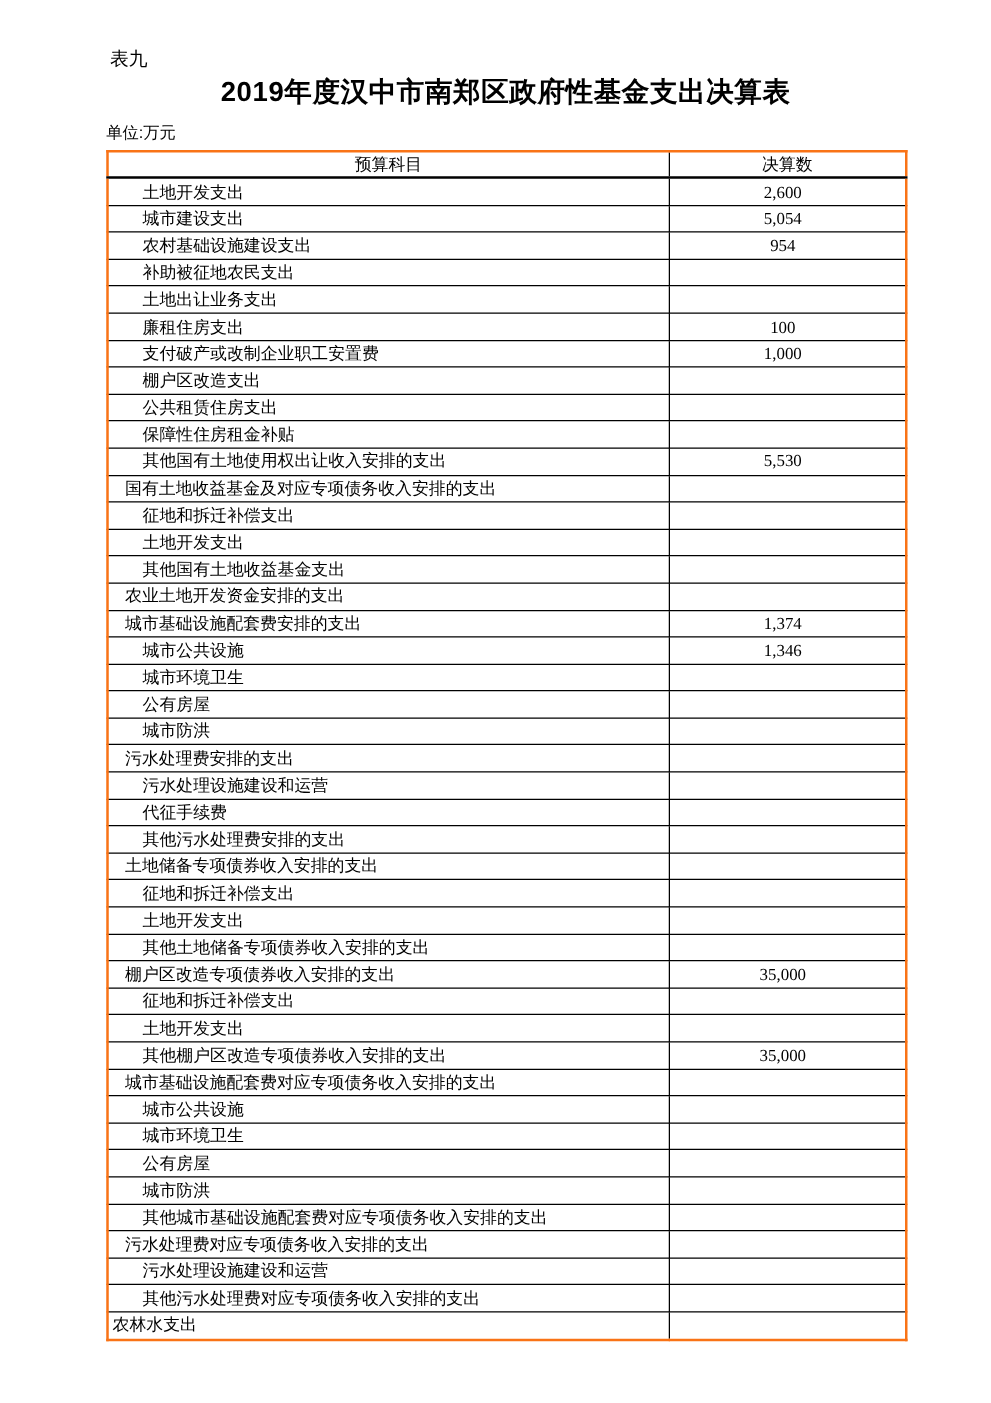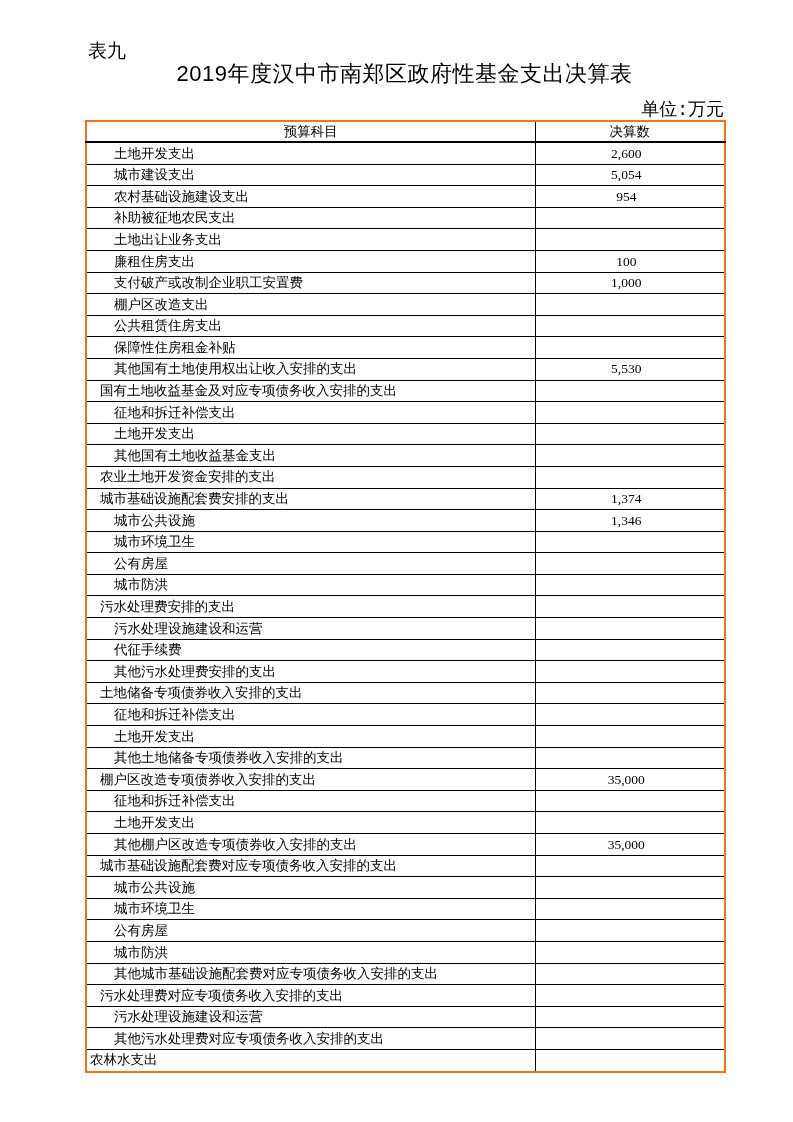--- a/index.html
+++ b/index.html
@@ -10,42 +10,41 @@
     height: 1122px;
     position: relative;
     color: #000000;
     font-family: "Liberation Serif", serif;
   }
   .table-label {
     position: absolute;
     left: 88px;
     top: 38px;
     font-family: "Liberation Sans", sans-serif;
-    font-size: 19px;
+    font-size: 15px;
     font-weight: 400;
   }
   .doc-title {
     position: absolute;
     left: 85px;
     top: 59px;
     width: 639px;
     text-align: center;
     font-family: "Liberation Sans", sans-serif;
     font-size: 22px;
-    font-weight: 400;
+    font-weight: 700;
     letter-spacing: 0.5px;
   }
   .unit-note {
     position: absolute;
     left: 85px;
     top: 97px;
     width: 639px;
-    text-align: right;
-    font-size: 18px;
-    font-family: Liberation Mono, monospace;
+    font-size: 13px;
+    font-family: Liberation Sans, sans-serif;
   }
   table.budget-table {
     position: absolute;
     left: 85px;
     top: 120px;
     width: 639px;
     border-collapse: collapse;
     table-layout: fixed;
     border: 2px solid #f97316;
   }

